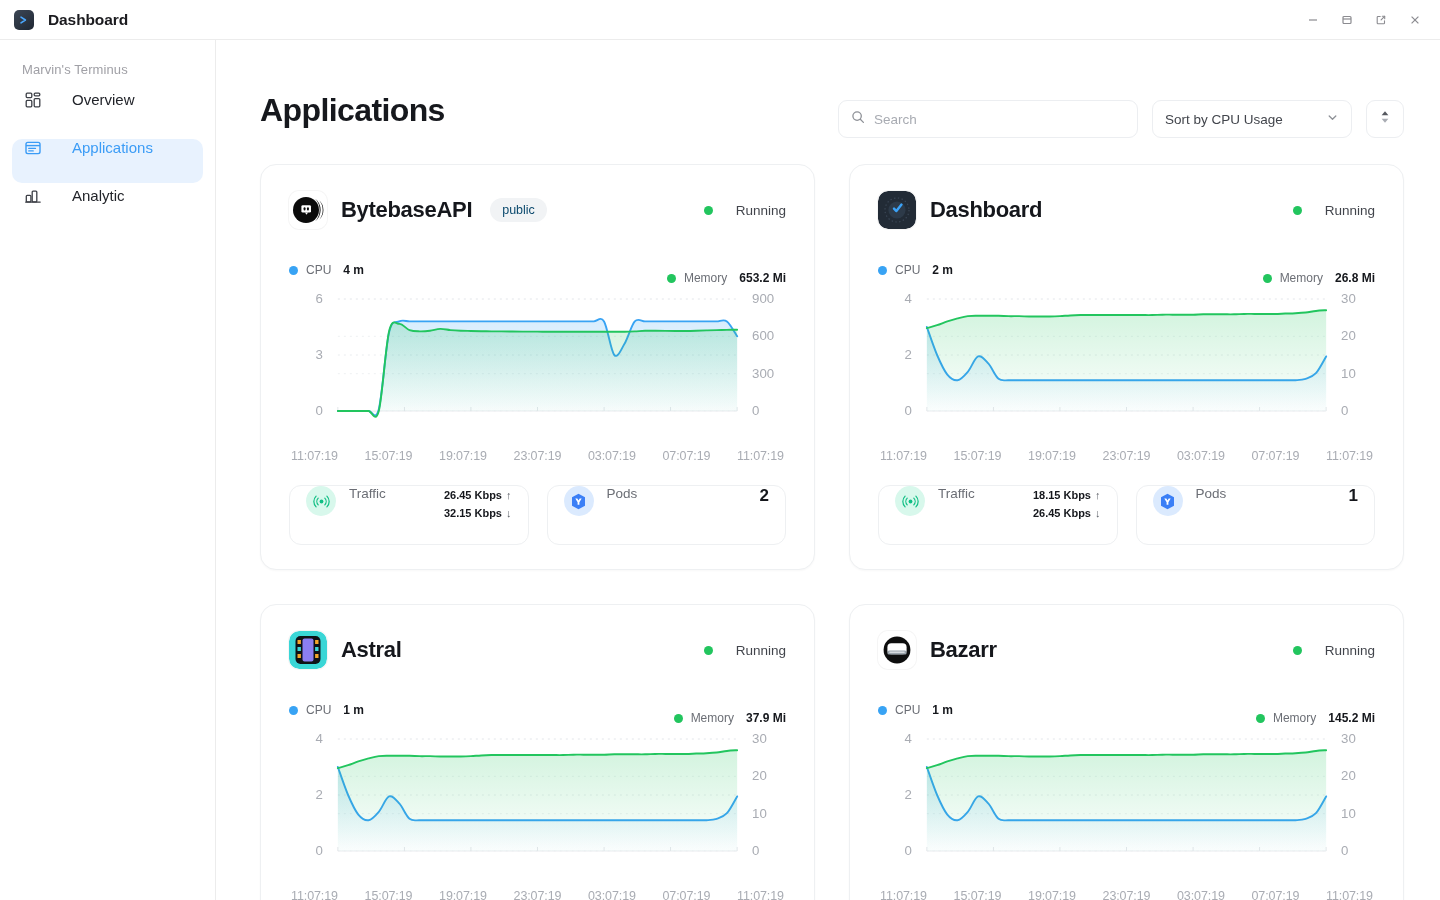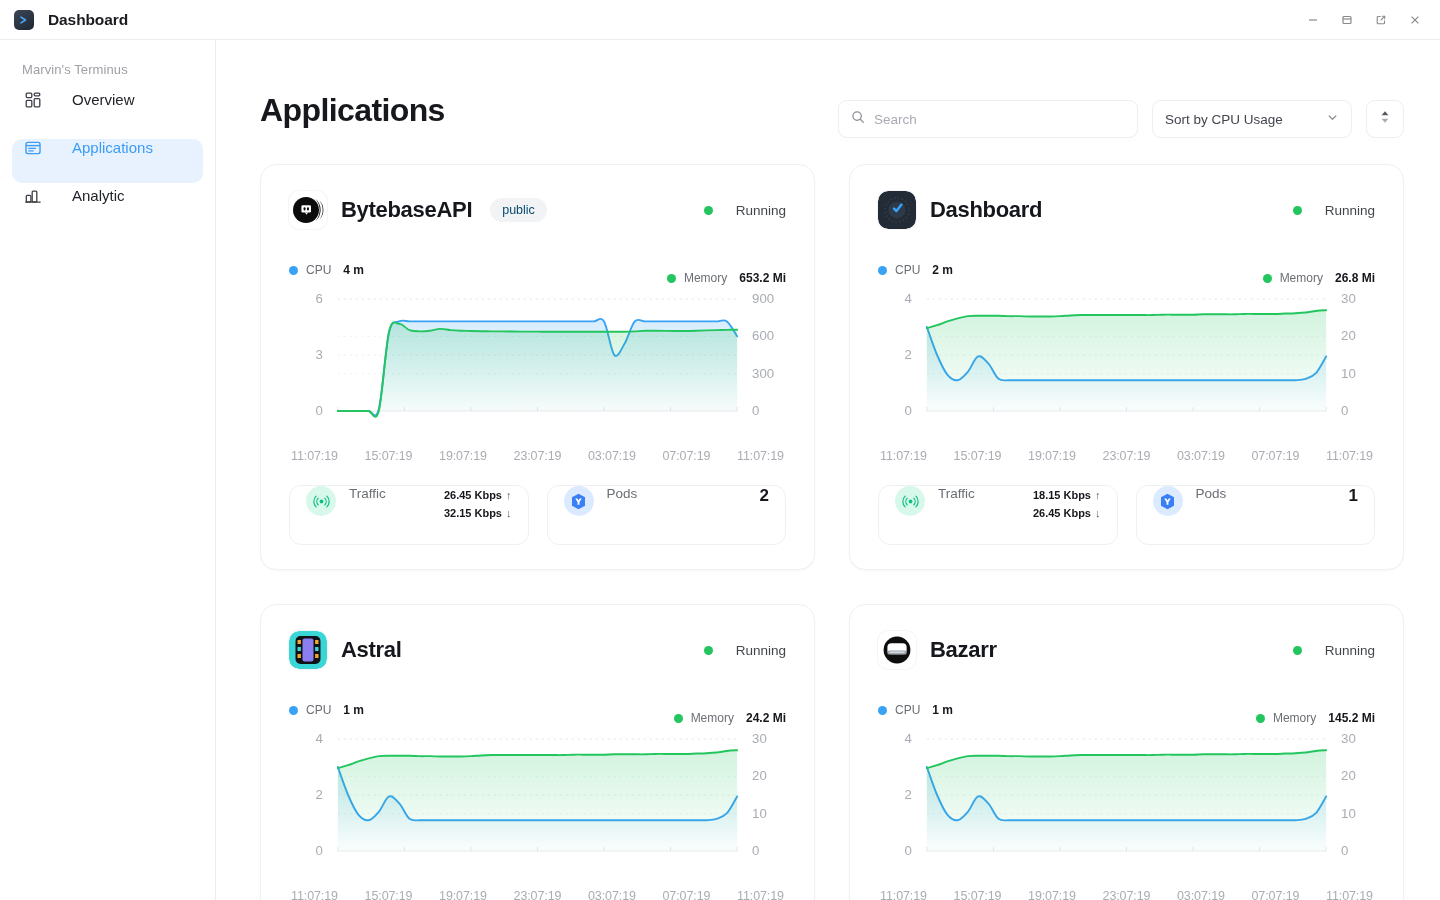--- a/index.html
+++ b/index.html
@@ -627,21 +627,21 @@
 
         <div class="metrics">
           <div class="metric">
             <span class="dot dot-blue"></span>
             <span class="mlabel">CPU</span>
             <span class="mval">1 m</span>
           </div>
           <div class="metric right">
             <span class="dot dot-green"></span>
             <span class="mlabel">Memory</span>
-            <span class="mval">24.2 Mi</span>
+            <span class="mval">37.9 Mi</span>
           </div>
         </div>
 
         <div class="chart-wrap">
           <svg viewBox="0 0 468 150" preserveAspectRatio="none">
               <defs>
                 <linearGradient id="gL2" x1="0" y1="0" x2="0" y2="1">
                   <stop offset="0%" stop-color="#38a3f4" stop-opacity="0.20"></stop>
                   <stop offset="100%" stop-color="#38a3f4" stop-opacity="0.01"></stop>
                 </linearGradient>

